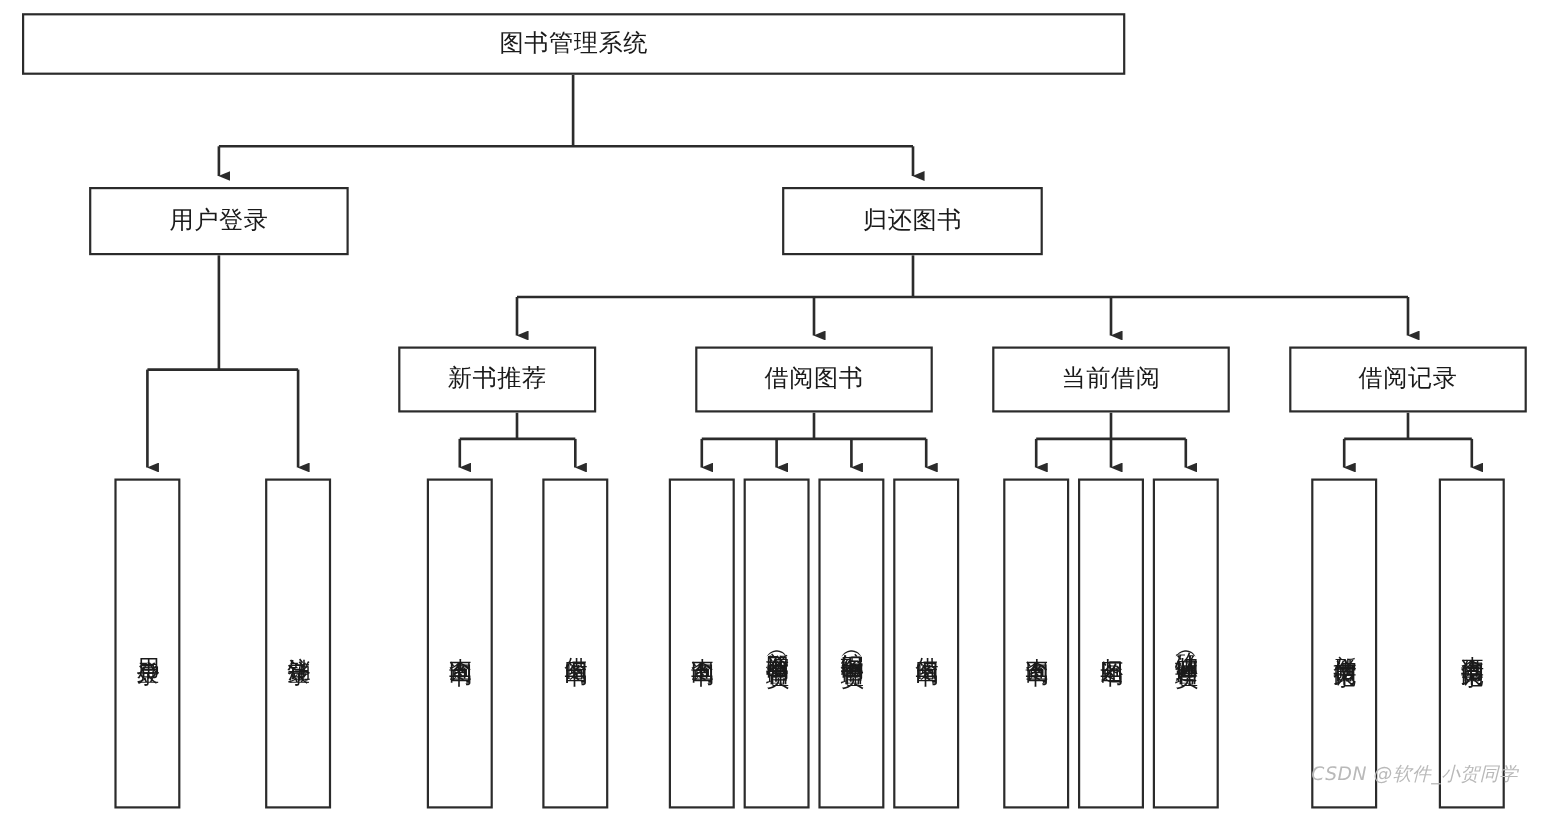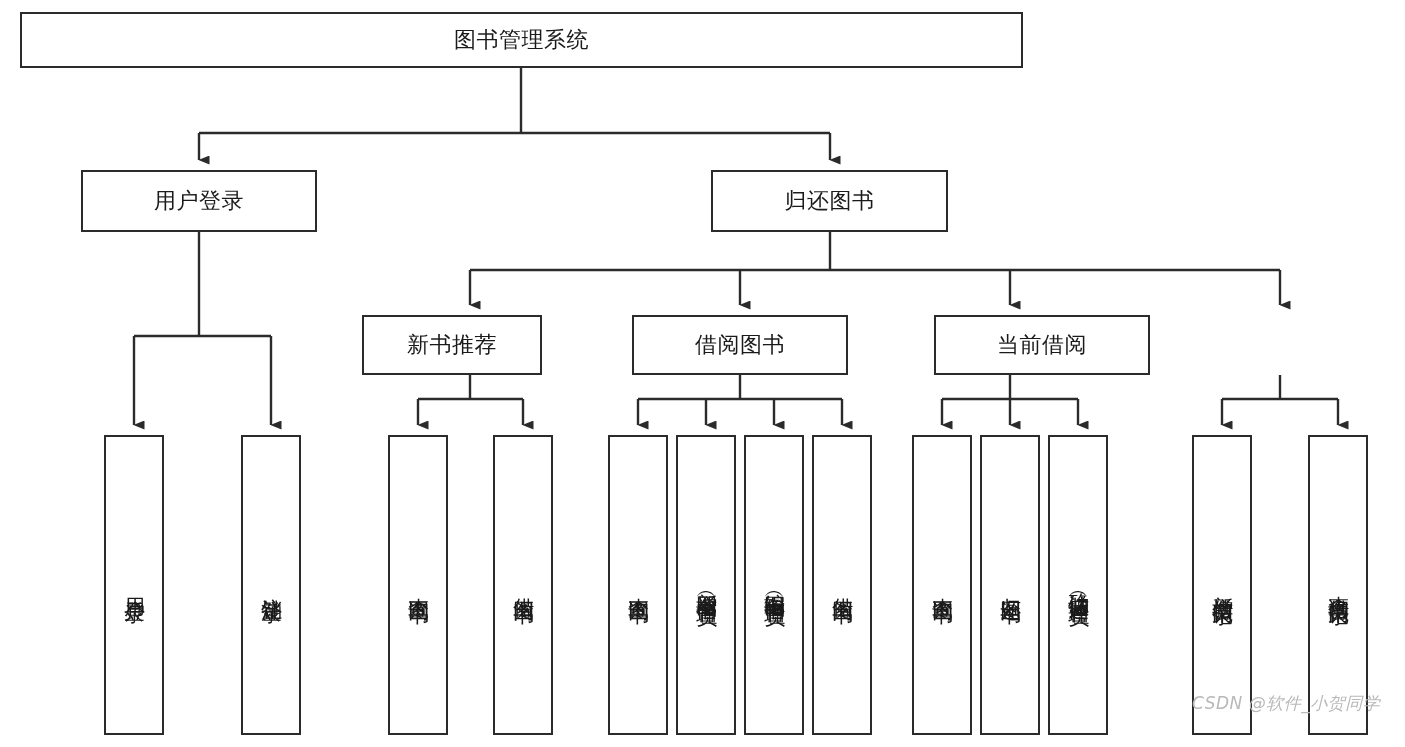--- a/index.html
+++ b/index.html
@@ -139,22 +139,25 @@
   <div class="node h" style="left:711px; top:170px; width:237px; height:62px;">
     <span class="label">归还图书</span>
   </div>
 
   <div class="node h" style="left:362px; top:315px; width:180px; height:60px;">
     <span class="label">新书推荐</span>
   </div>
   <div class="node h" style="left:632px; top:315px; width:216px; height:60px;">
     <span class="label">借阅图书</span>
   </div>
-  <div class="node h" style="left:934px; top:315px; width:216px; height:60px;">
+  <div class="node h" style="left:902px; top:315px; width:216px; height:60px;">
     <span class="label">当前借阅</span>
+  </div>
+  <div class="node h" style="left:1172px; top:315px; width:216px; height:60px;">
+    <span class="label">借阅记录</span>
   </div>
 
   <div class="node v" style="left:104px; top:435px; width:60px; height:300px;">
     <span class="label">用户登录</span>
   </div>
   <div class="node v" style="left:241px; top:435px; width:60px; height:300px;">
     <span class="label">注销登录</span>
   </div>
 
   <div class="node v" style="left:388px; top:435px; width:60px; height:300px;">

